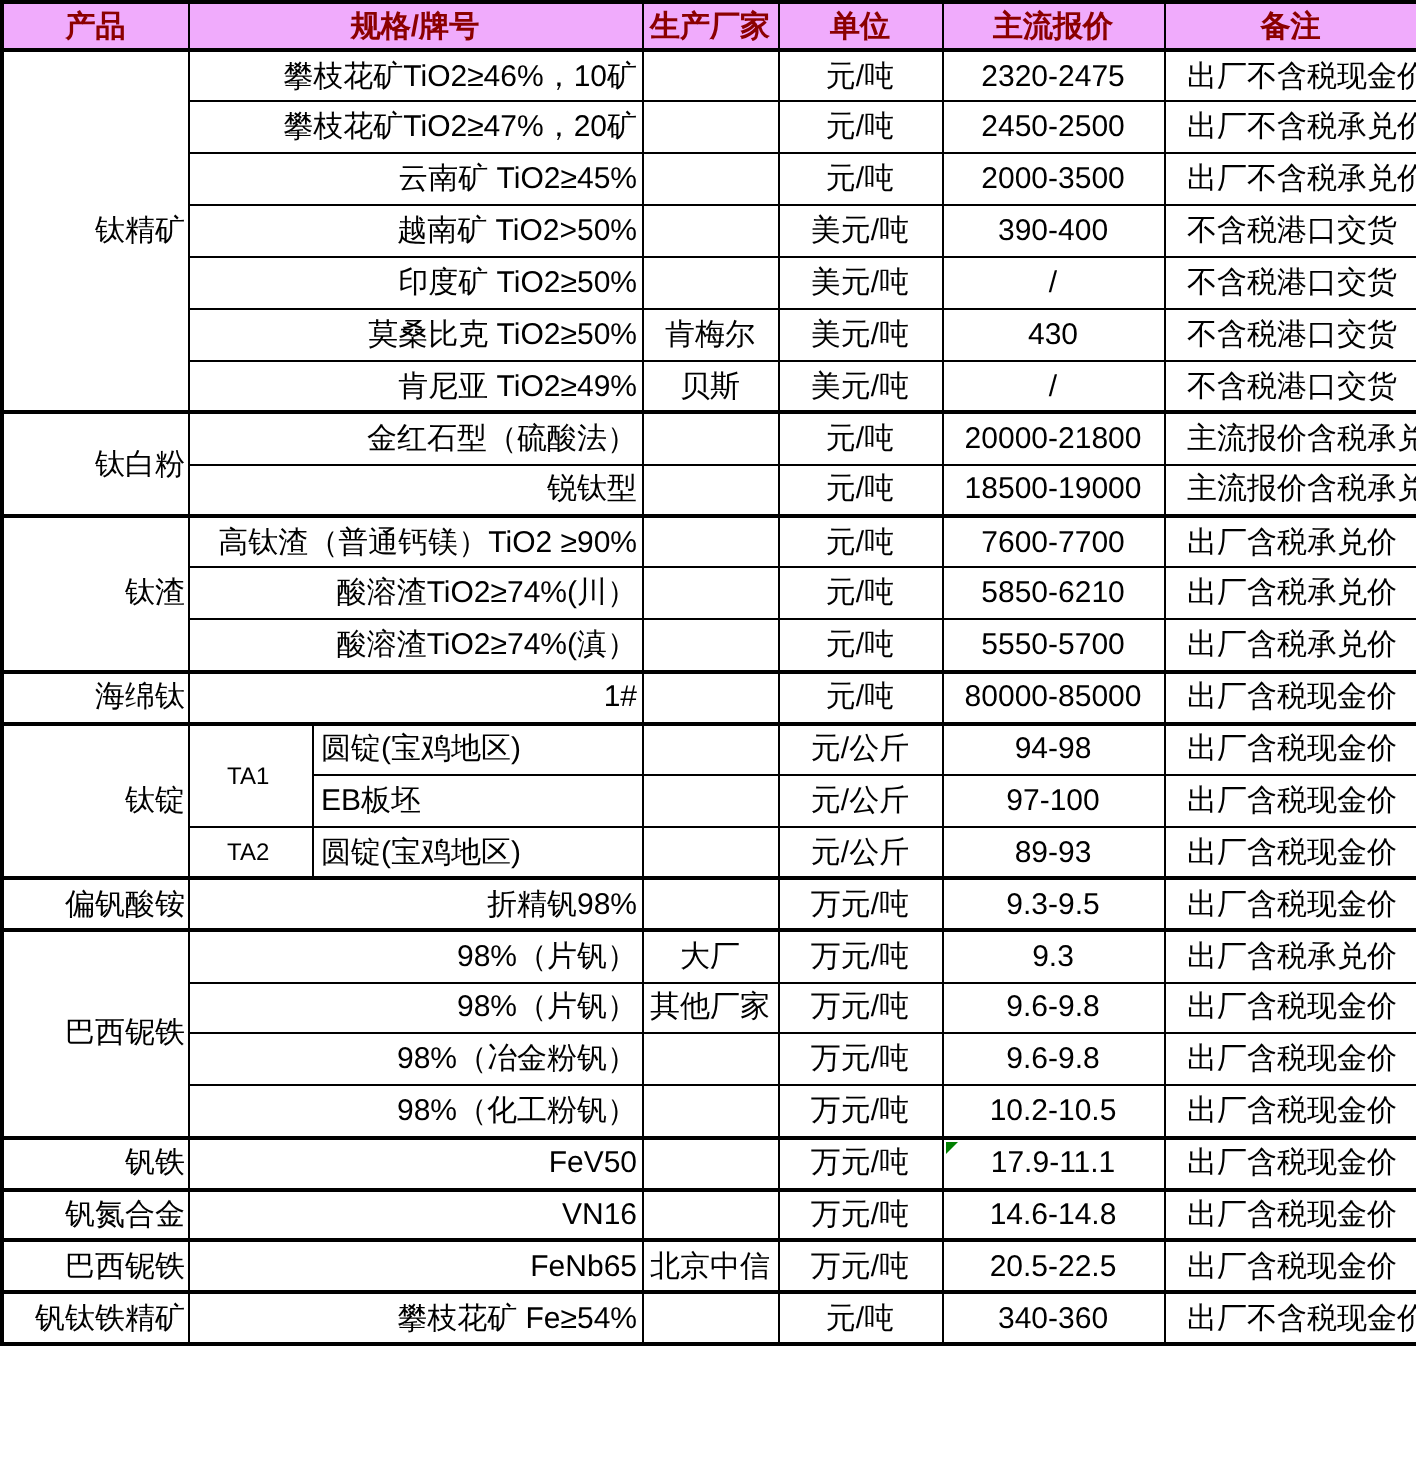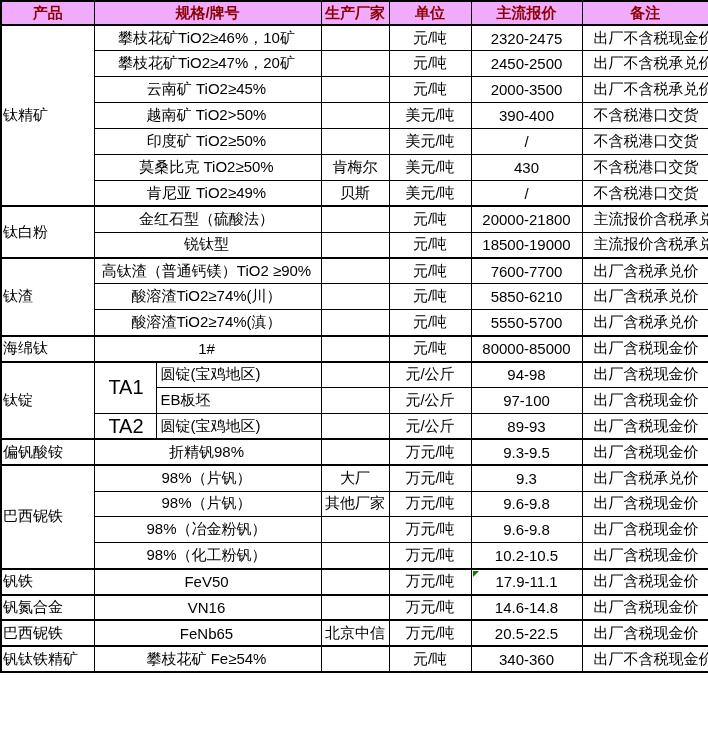--- a/index.html
+++ b/index.html
@@ -29,23 +29,23 @@
     height: 24px;
     padding: 0;
     border-bottom-width: 2px;
   }
   tbody tr { height: 25.9px; }
   tbody td {
     font-size: 15px;
     color: #000;
     padding: 0 2px;
   }
-  .c-prod  { text-align: left; padding: 0 1px; }
-  .c-spec  { text-align: center; padding-left: 0; }
-  .c-speca { text-align: center; padding-left: 4px; font-size: 20px; }
+  .c-prod  { text-align: right; padding: 0 1px; }
+  .c-spec  { text-align: right; padding-left: 0; }
+  .c-speca { text-align: left; padding-left: 19px; font-size: 12px; }
   .c-specb { text-align: left; padding-left: 4px; }
   .c-mfr, .c-unit, .c-price { text-align: center; }
   .c-note  { text-align: left; padding-left: 11px; padding-right: 0; }
   tr.gs > td { border-top-width: 2px; }
   .rel { position: relative; }
   .tri {
     position: absolute; left: 1px; top: 1px;
     width: 0; height: 0;
     border-top: 6px solid #008000;
     border-right: 6px solid transparent;

